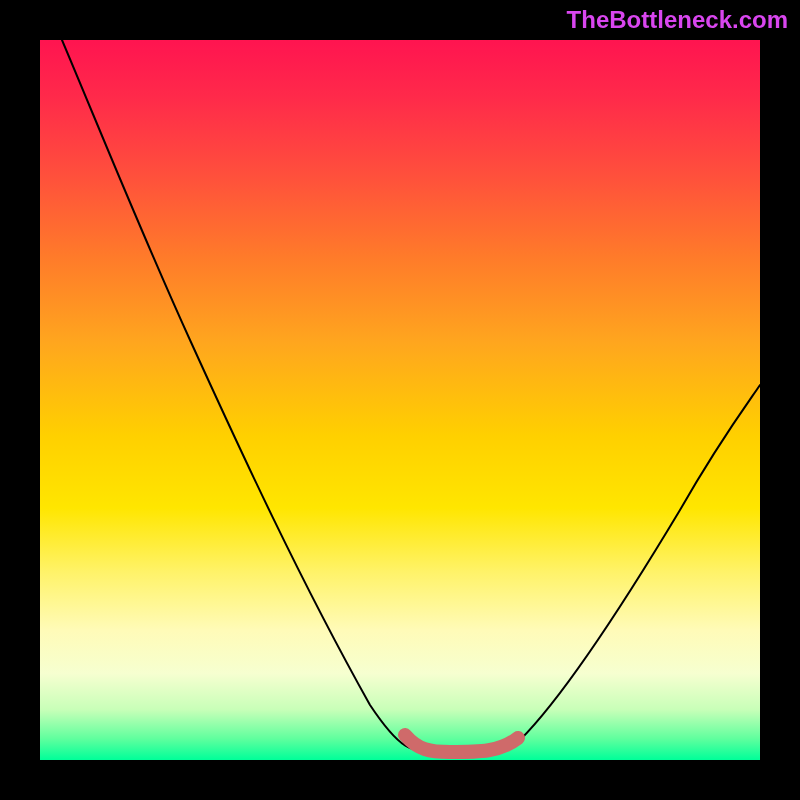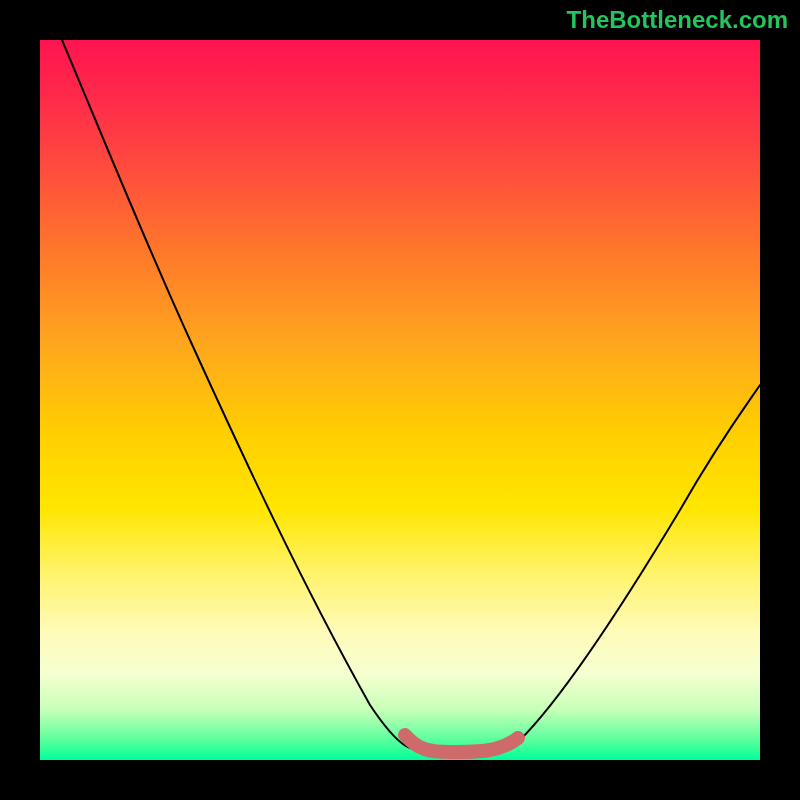--- a/index.html
+++ b/index.html
@@ -8,21 +8,21 @@
     height: 800px;
     background: #000;
     position: relative;
     font-family: Arial, sans-serif;
     overflow: hidden;
   }
   .watermark {
     position: absolute;
     top: 6px;
     right: 12px;
-    color: #22c55e;
+    color: #d946ef;
     font-size: 24px;
     font-weight: bold;
     z-index: 10;
   }
   .plot-area {
     position: absolute;
     left: 40px;
     top: 40px;
     width: 720px;
     height: 720px;

